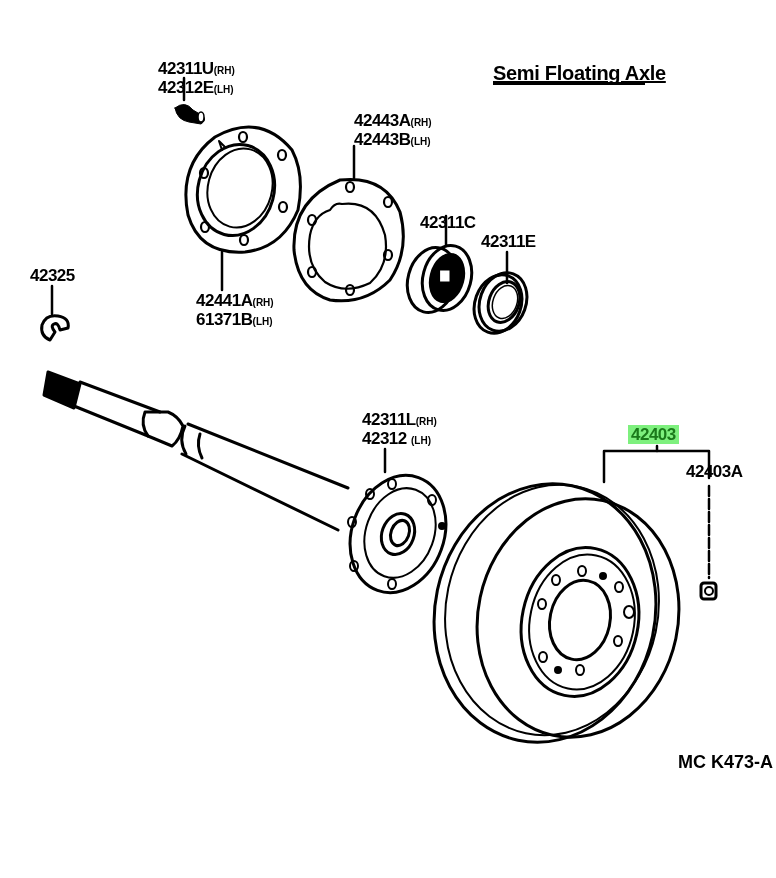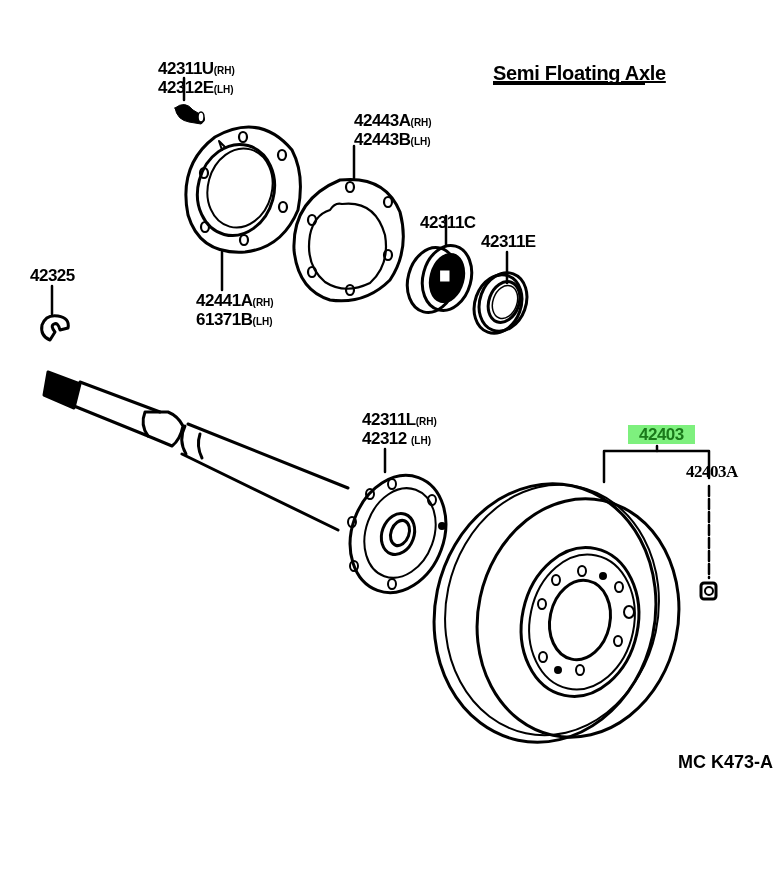--- a/index.html
+++ b/index.html
@@ -5,21 +5,21 @@
   html, body { margin: 0; padding: 0; background: #ffffff; }
   body { width: 776px; height: 878px; position: relative; overflow: hidden;
          font-family: "Liberation Sans", "DejaVu Sans", sans-serif; }
   svg { position: absolute; left: 0; top: 0; }
   .lbl { position: absolute; font-weight: bold; color: #000; font-size: 17px; line-height: 17px;
          letter-spacing: -0.5px; white-space: nowrap; }
   .lbl .side { font-size: 10px; letter-spacing: 0; }
   .title { position: absolute; left: 493px; top: 62px; font-weight: bold; font-size: 20px;
            letter-spacing: -0.3px; white-space: nowrap; text-decoration: underline; }
   .title-line { position: absolute; left: 493px; top: 82px; width: 152px; height: 3px; background: #000; }
-  .hl { background: #7ef07e; color: #1a7a1a; padding: 0 11px; }
+  .hl { background: #7ef07e; color: #1a7a1a; padding: 0 3px; }
   .code { position: absolute; left: 678px; top: 752px; font-weight: bold; font-size: 18px; white-space: nowrap; }
 </style>
 </head>
 <body>
 
 <svg width="776" height="878" viewBox="0 0 776 878" fill="none" stroke="#000" stroke-linecap="round" stroke-linejoin="round">
 
   <g stroke-width="2.5">
     <line x1="184" y1="78" x2="184" y2="100"></line>
     <line x1="354" y1="146" x2="354" y2="178"></line>
@@ -170,17 +170,17 @@
 
 <div class="lbl" style="left:362px; top:411px;">
   <div><span>42311L</span><span class="side">(RH)</span></div>
   <div><span>42312</span> <span class="side">(LH)</span></div>
 </div>
 
 <div class="lbl" style="left:628px; top:426px;">
   <span class="hl" style="background: rgb(126, 240, 126);">42403</span>
 </div>
 
-<div class="lbl" style="left:686px; top:463px;font-family:Liberation Serif, serif;">
+<div class="lbl" style="left:686px; top:463px;">
   <span>42403A</span>
 </div>
 
 <div class="code">MC K473-A</div>
 
 </body></html>

